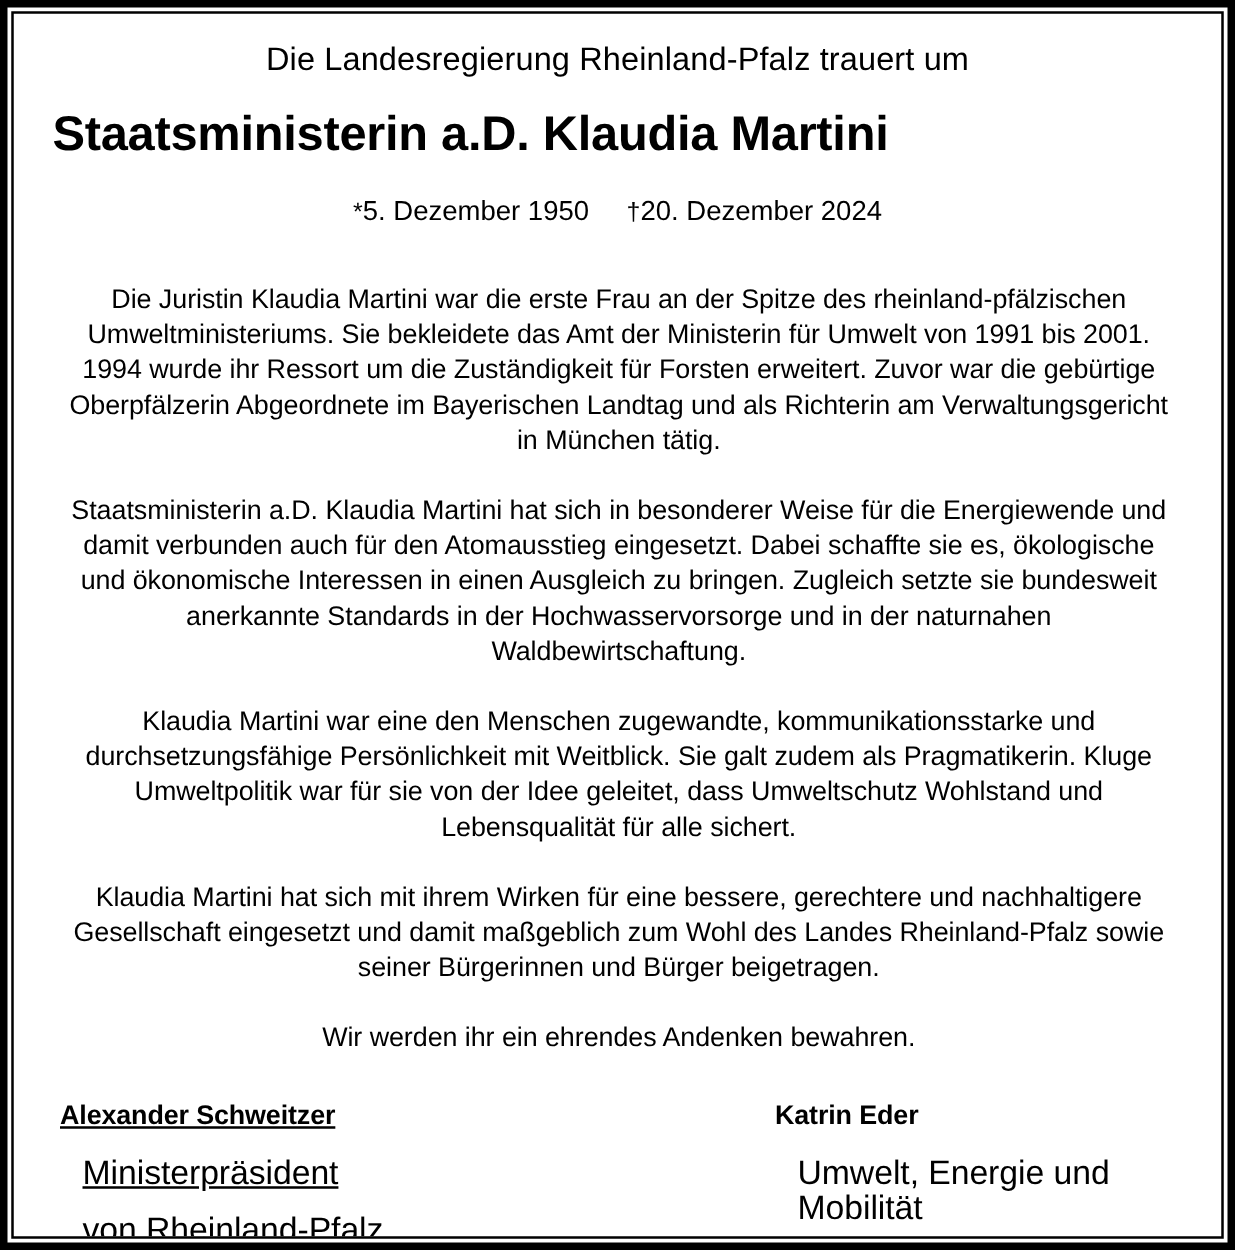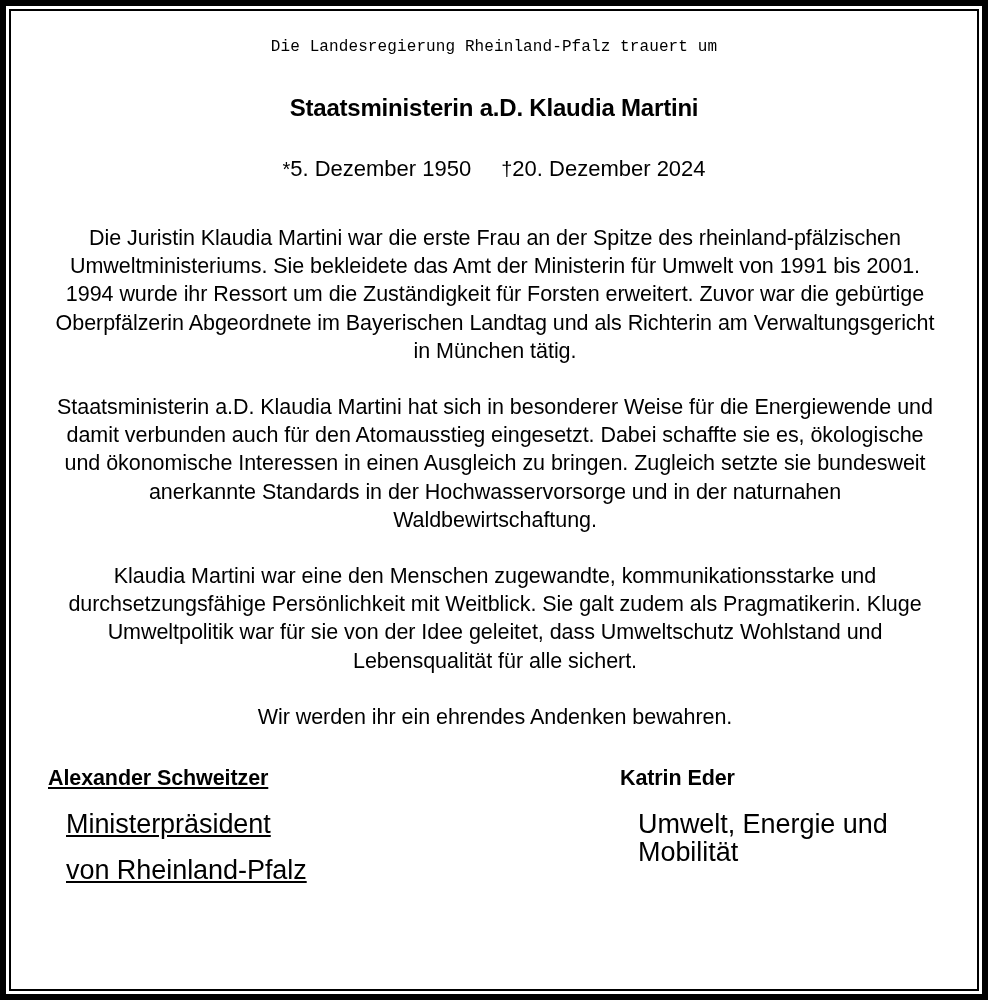--- a/index.html
+++ b/index.html
@@ -30,30 +30,28 @@
     height: 100%;
     border: 2px solid #000000;
     background: #ffffff;
     padding: 22px 31px 10px 31px;
     overflow: hidden;
   }
 
   
   .eyebrow {
     text-align: center;
-    font-size: 16px;
+    font-size: 26px;
     line-height: 28px;
     font-weight: 400;
     letter-spacing: 0.1px;
     margin: 0;
-    font-family: Liberation Mono, monospace;
   }
   .deceased-name {
-    text-align: center;
-    font-size: 24px;
+    font-size: 39px;
     line-height: 38px;
     font-weight: 700;
     letter-spacing: -0.2px;
     margin: 28px 0 0 0;
     white-space: nowrap;
   }
   .dates {
     text-align: center;
     font-size: 22px;
     line-height: 28px;
@@ -125,20 +123,21 @@
     <h1 class="deceased-name">Staatsministerin a.D. Klaudia Martini</h1>
 
     <p class="dates">
       <span class="sym">*</span><span>5. Dezember 1950</span><span class="date-sep"></span><span class="sym">†</span><span>20. Dezember 2024</span>
     </p>
 
     <div class="body-copy">
       <p class="para">Die Juristin Klaudia Martini war die erste Frau an der Spitze des rheinland-pfälzischen Umweltministeriums. Sie bekleidete das Amt der Ministerin für Umwelt von 1991 bis 2001. 1994 wurde ihr Ressort um die Zuständigkeit für Forsten erweitert. Zuvor war die gebürtige Oberpfälzerin Abgeordnete im Bayerischen Landtag und als Richterin am Verwaltungsgericht in München tätig.</p>
       <p class="para">Staatsministerin a.D. Klaudia Martini hat sich in besonderer Weise für die Energiewende und damit verbunden auch für den Atomausstieg eingesetzt. Dabei schaffte sie es, ökologische und ökonomische Interessen in einen Ausgleich zu bringen. Zugleich setzte sie bundesweit anerkannte Standards in der Hochwasservorsorge und in der naturnahen Waldbewirtschaftung.</p>
       <p class="para">Klaudia Martini war eine den Menschen zugewandte, kommunikationsstarke und durchsetzungsfähige Persönlichkeit mit Weitblick. Sie galt zudem als Pragmatikerin. Kluge Umweltpolitik war für sie von der Idee geleitet, dass Umweltschutz Wohlstand und Lebensqualität für alle sichert.</p>
+      <p class="para">Klaudia Martini hat sich mit ihrem Wirken für eine bessere, gerechtere und nachhaltigere Gesellschaft eingesetzt und damit maßgeblich zum Wohl des Landes Rheinland-Pfalz sowie seiner Bürgerinnen und Bürger beigetragen.</p>
       <p class="para closing">Wir werden ihr ein ehrendes Andenken bewahren.</p>
     </div>
 
     <div class="signatures">
       <div class="signature left">
         <p class="sig-name">Alexander Schweitzer</p>
         <p class="sig-line">Ministerpräsident</p>
         <p class="sig-line">von Rheinland-Pfalz</p>
       </div>
       <div class="signature right">

